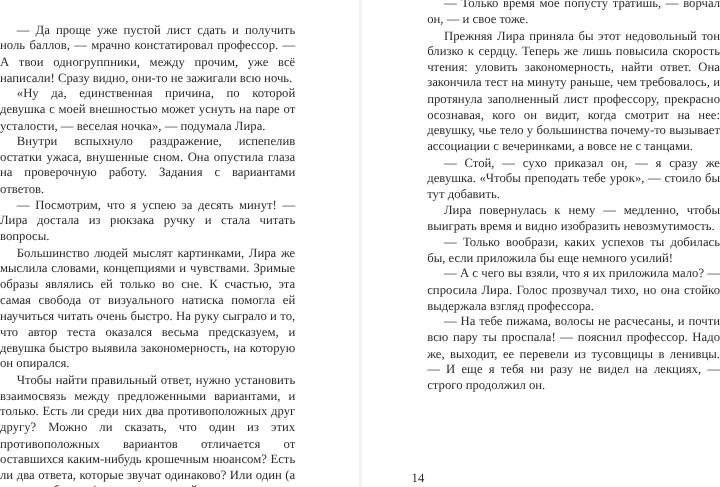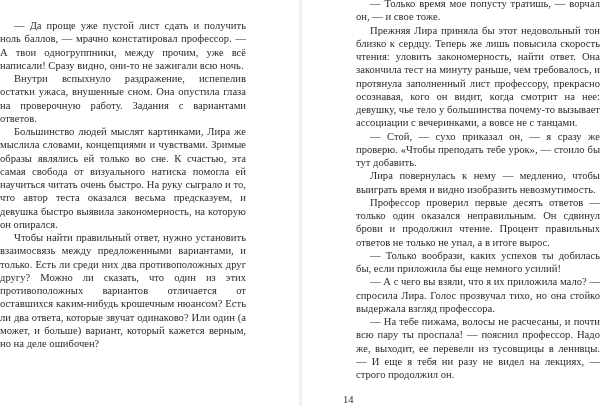--- a/index.html
+++ b/index.html
@@ -31,36 +31,37 @@
   }
   .page-left .pagenum { left: 238px; text-align: right; }
   .page-right .pagenum { left: 42px; }
 </style>
 </head>
 <body>
 
 <div class="page page-left">
   <div class="text">
     <p>— Да проще уже пустой лист сдать и получить ноль баллов, — мрачно констатировал профессор. — А твои одногруппники, между прочим, уже всё написали! Сразу видно, они-то не зажигали всю ночь.</p>
+    <p>«Ну да, единственная причина, по которой девушка с моей внешностью может уснуть на паре от усталости, — веселая ночка», — подумала Лира.</p>
     <p>Внутри вспыхнуло раздражение, испепелив остатки ужаса, внушенные сном. Она опустила глаза на проверочную работу. Задания с вариантами ответов.</p>
+    <p>— Посмотрим, что я успею за десять минут! — Лира достала из рюкзака ручку и стала читать вопросы.</p>
     <p>Большинство людей мыслят картинками, Лира же мыслила словами, концепциями и чувствами. Зримые образы являлись ей только во сне. К счастью, эта самая свобода от визуального натиска помогла ей научиться читать очень быстро. На руку сыграло и то, что автор теста оказался весьма предсказуем, и девушка быстро выявила закономерность, на которую он опирался.</p>
     <p>Чтобы найти правильный ответ, нужно установить взаимосвязь между предложенными вариантами, и только. Есть ли среди них два противоположных друг другу? Можно ли сказать, что один из этих противоположных вариантов отличается от оставшихся каким-нибудь крошечным нюансом? Есть ли два ответа, которые звучат одинаково? Или один (а может, и больше) вариант, который кажется верным, но на деле ошибочен?</p>
 
   </div>
   <div class="pagenum">13</div>
 </div>
 
 <div class="gutter"></div>
 
 <div class="page page-right">
   <div class="text">
     <p>— Только время мое попусту тратишь, — ворчал он, — и свое тоже.</p>
     <p>Прежняя Лира приняла бы этот недовольный тон близко к сердцу. Теперь же лишь повысила скорость чтения: уловить закономерность, найти ответ. Она закончила тест на минуту раньше, чем требовалось, и протянула заполненный лист профессору, прекрасно осознавая, кого он видит, когда смотрит на нее: девушку, чье тело у большинства почему-то вызывает ассоциации с вечеринками, а вовсе не с танцами.</p>
-    <p>— Стой, — сухо приказал он, — я сразу же проверю. «Чтобы преподать тебе урок», — стоило бы тут добавить.</p>
+    <p>— Стой, — сухо приказал он, — я сразу же девушка. «Чтобы преподать тебе урок», — стоило бы тут добавить.</p>
     <p>Лира повернулась к нему — медленно, чтобы выиграть время и видно изобразить невозмутимость.</p>
-    <p>Профессор проверил первые десять ответов — только один оказался неправильным. Он сдвинул брови и продолжил чтение. Процент правильных ответов не только не упал, а в итоге вырос.</p>
     <p>— Только вообрази, каких успехов ты добилась бы, если приложила бы еще немного усилий!</p>
     <p>— А с чего вы взяли, что я их приложила мало? — спросила Лира. Голос прозвучал тихо, но она стойко выдержала взгляд профессора.</p>
     <p>— На тебе пижама, волосы не расчесаны, и почти всю пару ты проспала! — пояснил профессор. Надо же, выходит, ее перевели из тусовщицы в ленивцы. — И еще я тебя ни разу не видел на лекциях, — строго продолжил он.</p>
 
   </div>
   <div class="pagenum">14</div>
 </div>
 
 </body></html>

